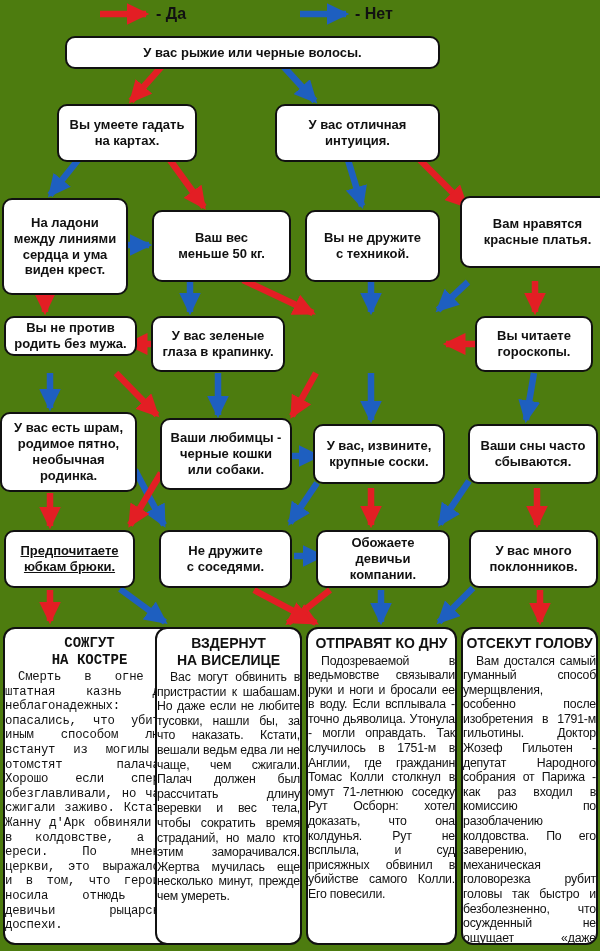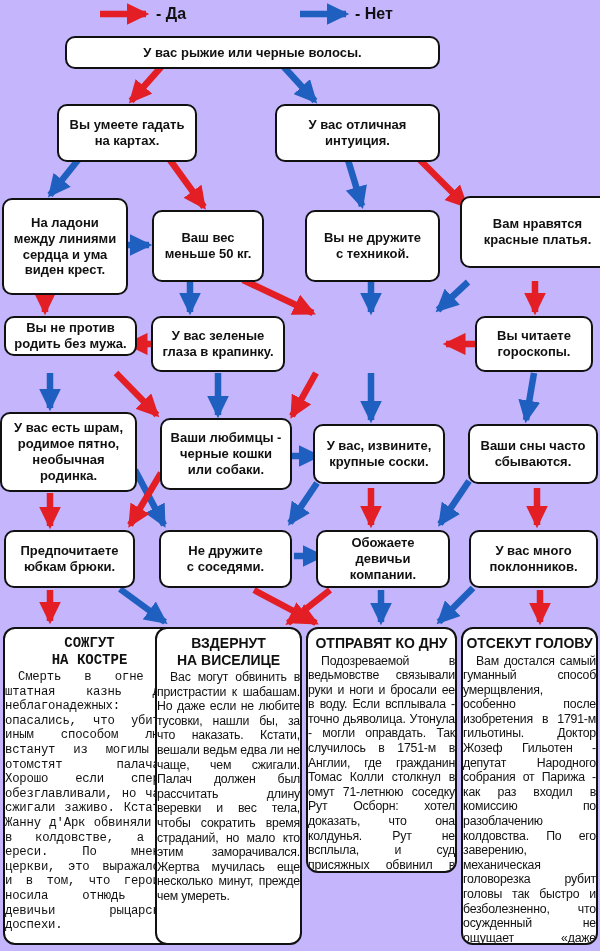--- a/index.html
+++ b/index.html
@@ -1,16 +1,16 @@
 <!DOCTYPE html>
 <html style="--yes-color: #e31e24; --no-color: #1e5fc0;"><head>
 <meta charset="utf-8">
 <style>
   html,body{margin:0;padding:0;background:#fff;}
-  .canvas{position:relative;width:600px;height:951px;background:#c4b5fd;overflow:hidden;
+  .canvas{position:relative;width:600px;height:951px;background:#4d7c0f;overflow:hidden;
           font-family:"Liberation Sans", sans-serif;}
   #arrows{position:absolute;left:0;top:0;z-index:1;}
   .arrow{stroke-width:6.5;fill:none;}
   .arrow.yes{stroke:var(--yes-color,#e31e24);}
   .arrow.no{stroke:var(--no-color,#1e5fc0);}
   #head-yes path{fill:var(--yes-color,#e31e24);}
   #head-no path{fill:var(--no-color,#1e5fc0);}
   .legend-label{position:absolute;z-index:2;font-size:16px;font-weight:700;color:#111;}
   .node{position:absolute;z-index:2;background:#fff;border:2.5px solid #111;border-radius:10px;
         display:flex;align-items:center;justify-content:center;text-align:center;
@@ -84,21 +84,21 @@
   <div class="node" style="left:65px;top:36px;width:375px;height:33px;">У вас рыжие или черные волосы.</div>
   <div class="node" style="left:57px;top:104px;width:140px;height:58px;">Вы умеете гадать
 на картах.</div>
   <div class="node" style="left:275px;top:104px;width:165px;height:58px;">У вас отличная
 интуиция.</div>
 
   <div class="node" style="left:2px;top:198px;width:126px;height:97px;">На ладони
 между линиями
 сердца и ума
 виден крест.</div>
-  <div class="node" style="left:152px;top:210px;width:112px;height:72px;">Ваш вес
+  <div class="node" style="left:152px;top:210px;width:139px;height:72px;">Ваш вес
 меньше 50 кг.</div>
   <div class="node" style="left:305px;top:210px;width:135px;height:72px;">Вы не дружите
 с техникой.</div>
   <div class="node" style="left:460px;top:196px;width:155px;height:72px;">Вам нравятся
 красные платья.</div>
 
   <div class="node" style="left:4px;top:316px;width:133px;height:40px;">Вы не против
 родить без мужа.</div>
   <div class="node" style="left:151px;top:316px;width:134px;height:56px;">У вас зеленые
 глаза в крапинку.</div>
@@ -110,40 +110,40 @@
 необычная
 родинка.</div>
   <div class="node" style="left:160px;top:418px;width:132px;height:72px;">Ваши любимцы -
 черные кошки
 или собаки.</div>
   <div class="node" style="left:313px;top:424px;width:132px;height:60px;">У вас, извините,
 крупные соски.</div>
   <div class="node" style="left:468px;top:424px;width:130px;height:60px;">Ваши сны часто
 сбываются.</div>
 
-  <div class="node" style="left:4px;top:530px;width:131px;height:58px;">Предпочитаете
+  <div class="node" style="left:4px;top:530px;width:131px;height:58px;text-decoration:underline;">Предпочитаете
 юбкам брюки.</div>
   <div class="node" style="left:159px;top:530px;width:133px;height:58px;">Не дружите
 с соседями.</div>
   <div class="node" style="left:316px;top:530px;width:134px;height:58px;">Обожаете
 девичьи компании.</div>
   <div class="node" style="left:469px;top:530px;width:129px;height:58px;">У вас много
 поклонников.</div>
 
   <div class="outcome" style="left:3px;top:627px;width:173px;height:318px;font-family:Liberation Mono, monospace;">
     <h3>СОЖГУТ
 НА КОСТРЕ</h3>
     <p>Смерть в огне - штатная казнь для неблагонадежных: опасались, что убитые иным способом люди встанут из могилы и отомстят палачам. Хорошо если сперва обезглавливали, но чаще сжигали заживо. Кстати, Жанну д'Арк обвиняли не в колдовстве, а в ереси. По мнению церкви, это выражалось и в том, что героиня носила отнюдь не девичьи рыцарские доспехи.</p>
   </div>
   <div class="outcome" style="left:155px;top:627px;width:147px;height:318px;">
     <h3>ВЗДЕРНУТ
 НА ВИСЕЛИЦЕ</h3>
     <p>Вас могут обвинить в пристрастии к шабашам. Но даже если не любите тусовки, нашли бы, за что наказать. Кстати, вешали ведьм едва ли не чаще, чем сжигали. Палач должен был рассчитать длину веревки и вес тела, чтобы сократить время страданий, но мало кто этим заморачивался. Жертва мучилась еще несколько минут, прежде чем умереть.</p>
   </div>
-  <div class="outcome" style="left:306px;top:627px;width:151px;height:246px;">
+  <div class="outcome" style="left:306px;top:627px;width:151px;height:318px;">
     <h3>ОТПРАВЯТ КО ДНУ</h3>
     <p>Подозреваемой в ведьмовстве связывали руки и ноги и бросали ее в воду. Если всплывала - точно дьяволица. Утонула - могли оправдать. Так случилось в 1751-м в Англии, где гражданин Томас Колли столкнул в омут 71-летнюю соседку Рут Осборн: хотел доказать, что она колдунья. Рут не всплыла, и суд присяжных обвинил в убийстве самого Колли. Его повесили.</p>
   </div>
   <div class="outcome" style="left:461px;top:627px;width:137px;height:318px;">
     <h3>ОТСЕКУТ ГОЛОВУ</h3>
     <p>Вам достался самый гуманный способ умерщвления, особенно после изобретения в 1791-м гильотины. Доктор Жозеф Гильотен - депутат Народного собрания от Парижа - как раз входил в комиссию по разоблачению колдовства. По его заверению, механическая головорезка рубит головы так быстро и безболезненно, что осужденный не ощущает «даже дуновения на затылке».</p>
   </div>
 
 </div>
 

